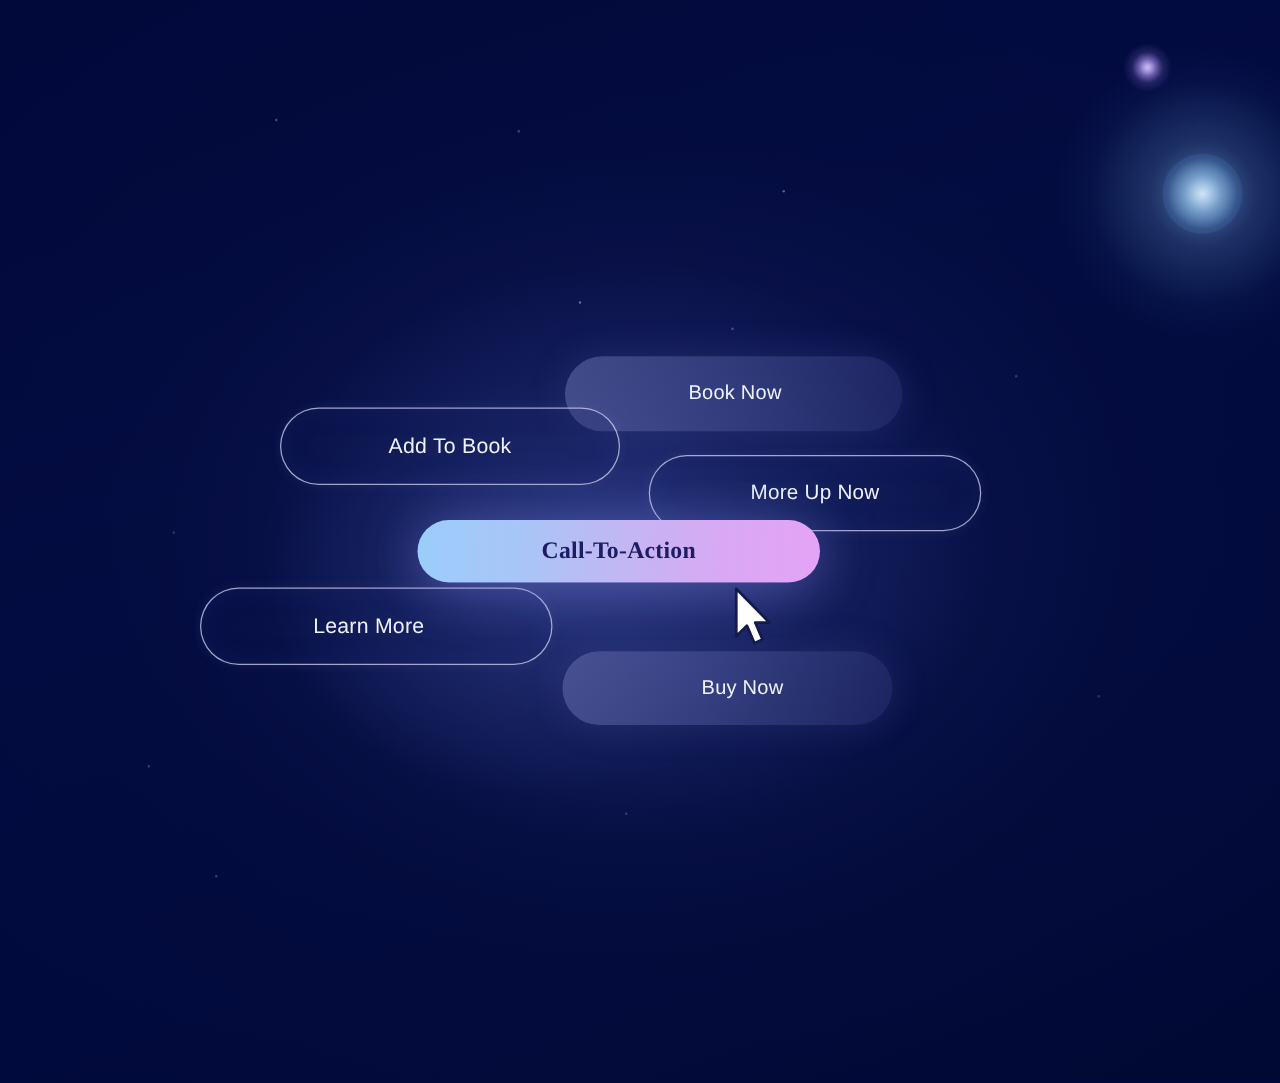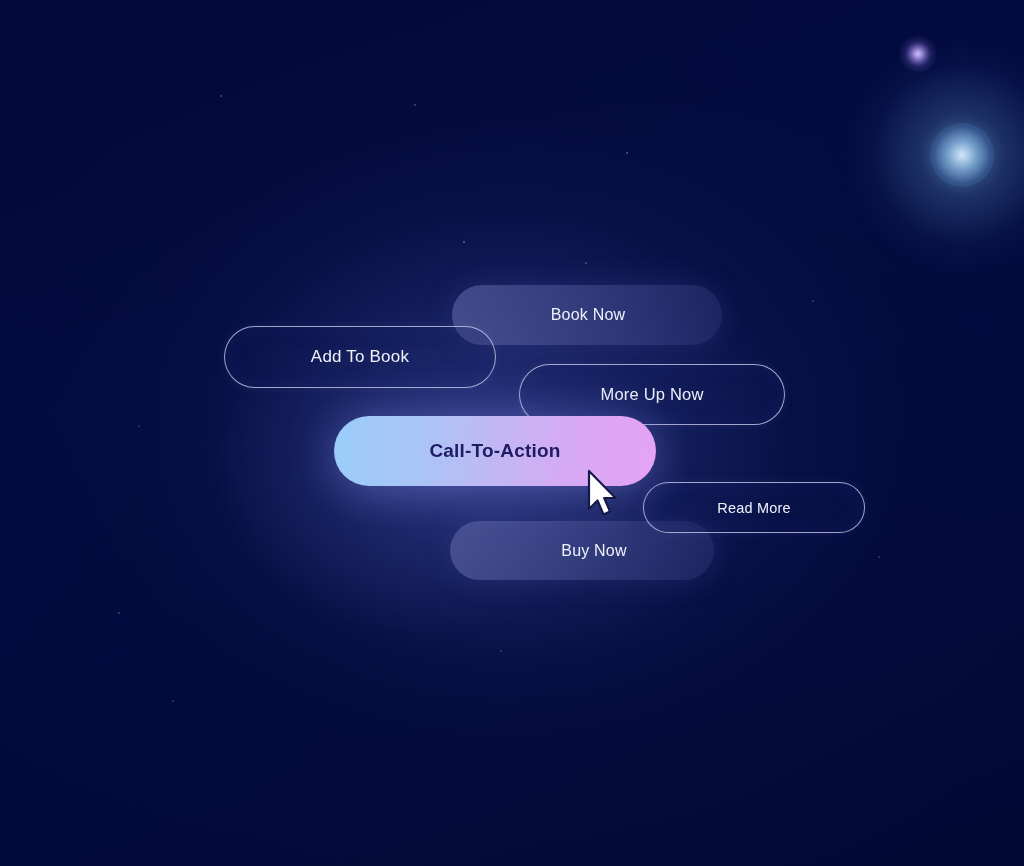--- a/index.html
+++ b/index.html
@@ -75,21 +75,21 @@
     box-shadow: 0 6px 38px rgba(150,140,240,0.30),
                 0 0 60px rgba(120,160,240,0.18);
   }
 
   .pill .label { position: relative; }
 
   
   #btn-book-now   { left: 452px; top: 285px; width: 270px; height: 60px; font-size: 16px; }
   #btn-add-cart   { left: 224px; top: 326px; width: 272px; height: 62px; font-size: 17px; }
   #btn-sign-up    { left: 519px; top: 364px; width: 266px; height: 61px; font-size: 16.5px; }
-  #btn-cta        { left: 334px; top: 416px; width: 322px; height: 70px; font-size: 19px; z-index: 6; }
+  #btn-cta        { left: 334px; top: 416px; width: 322px; height: 50px; font-size: 19px; z-index: 6; font-family: Liberation Serif, serif; }
   #btn-learn-more { left: 160px; top: 470px; width: 282px; height: 62px; font-size: 17px; }
   #btn-read-more  { left: 643px; top: 482px; width: 222px; height: 51px; font-size: 14.5px; }
   #btn-buy-now    { left: 450px; top: 521px; width: 264px; height: 59px; font-size: 16px; }
 
   
   #btn-book-now  .label  { transform: translateX(1px); }
   #btn-learn-more .label { transform: translateX(-6px); }
   #btn-buy-now   .label  { transform: translateX(-10px); margin-left: 44px; }
   #btn-read-more .label  { transform: translateX(0px); }
   #btn-sign-up   .label  { transform: translateX(0px); }
@@ -144,24 +144,24 @@
   </div>
 
   <div class="pill ghost" id="btn-sign-up">
     <span class="label">More Up Now</span>
   </div>
 
   <div class="pill primary" id="btn-cta">
     <span class="label">Call-To-Action</span>
   </div>
 
+  <div class="pill ghost" id="btn-learn-more">
+    <span class="label">Learn More</span>
+  </div>
 
-  <div class="pill ghost" id="btn-read-more">
-    <span class="label">Read More</span>
-  </div>
 
   <div class="pill filled" id="btn-buy-now">
     <span class="label">Buy Now</span>
   </div>
 
   <svg id="cursor" viewBox="0 0 40 52" xmlns="http://www.w3.org/2000/svg">
     <path d="M5 3 L5 41 L13.5 32.5 L19.5 46.5 L26 43.5 L20.2 30 L31.5 30 Z" fill="#ffffff" stroke="#141a4a" stroke-width="2.2" stroke-linejoin="round"></path>
   </svg>
 
 </div>

